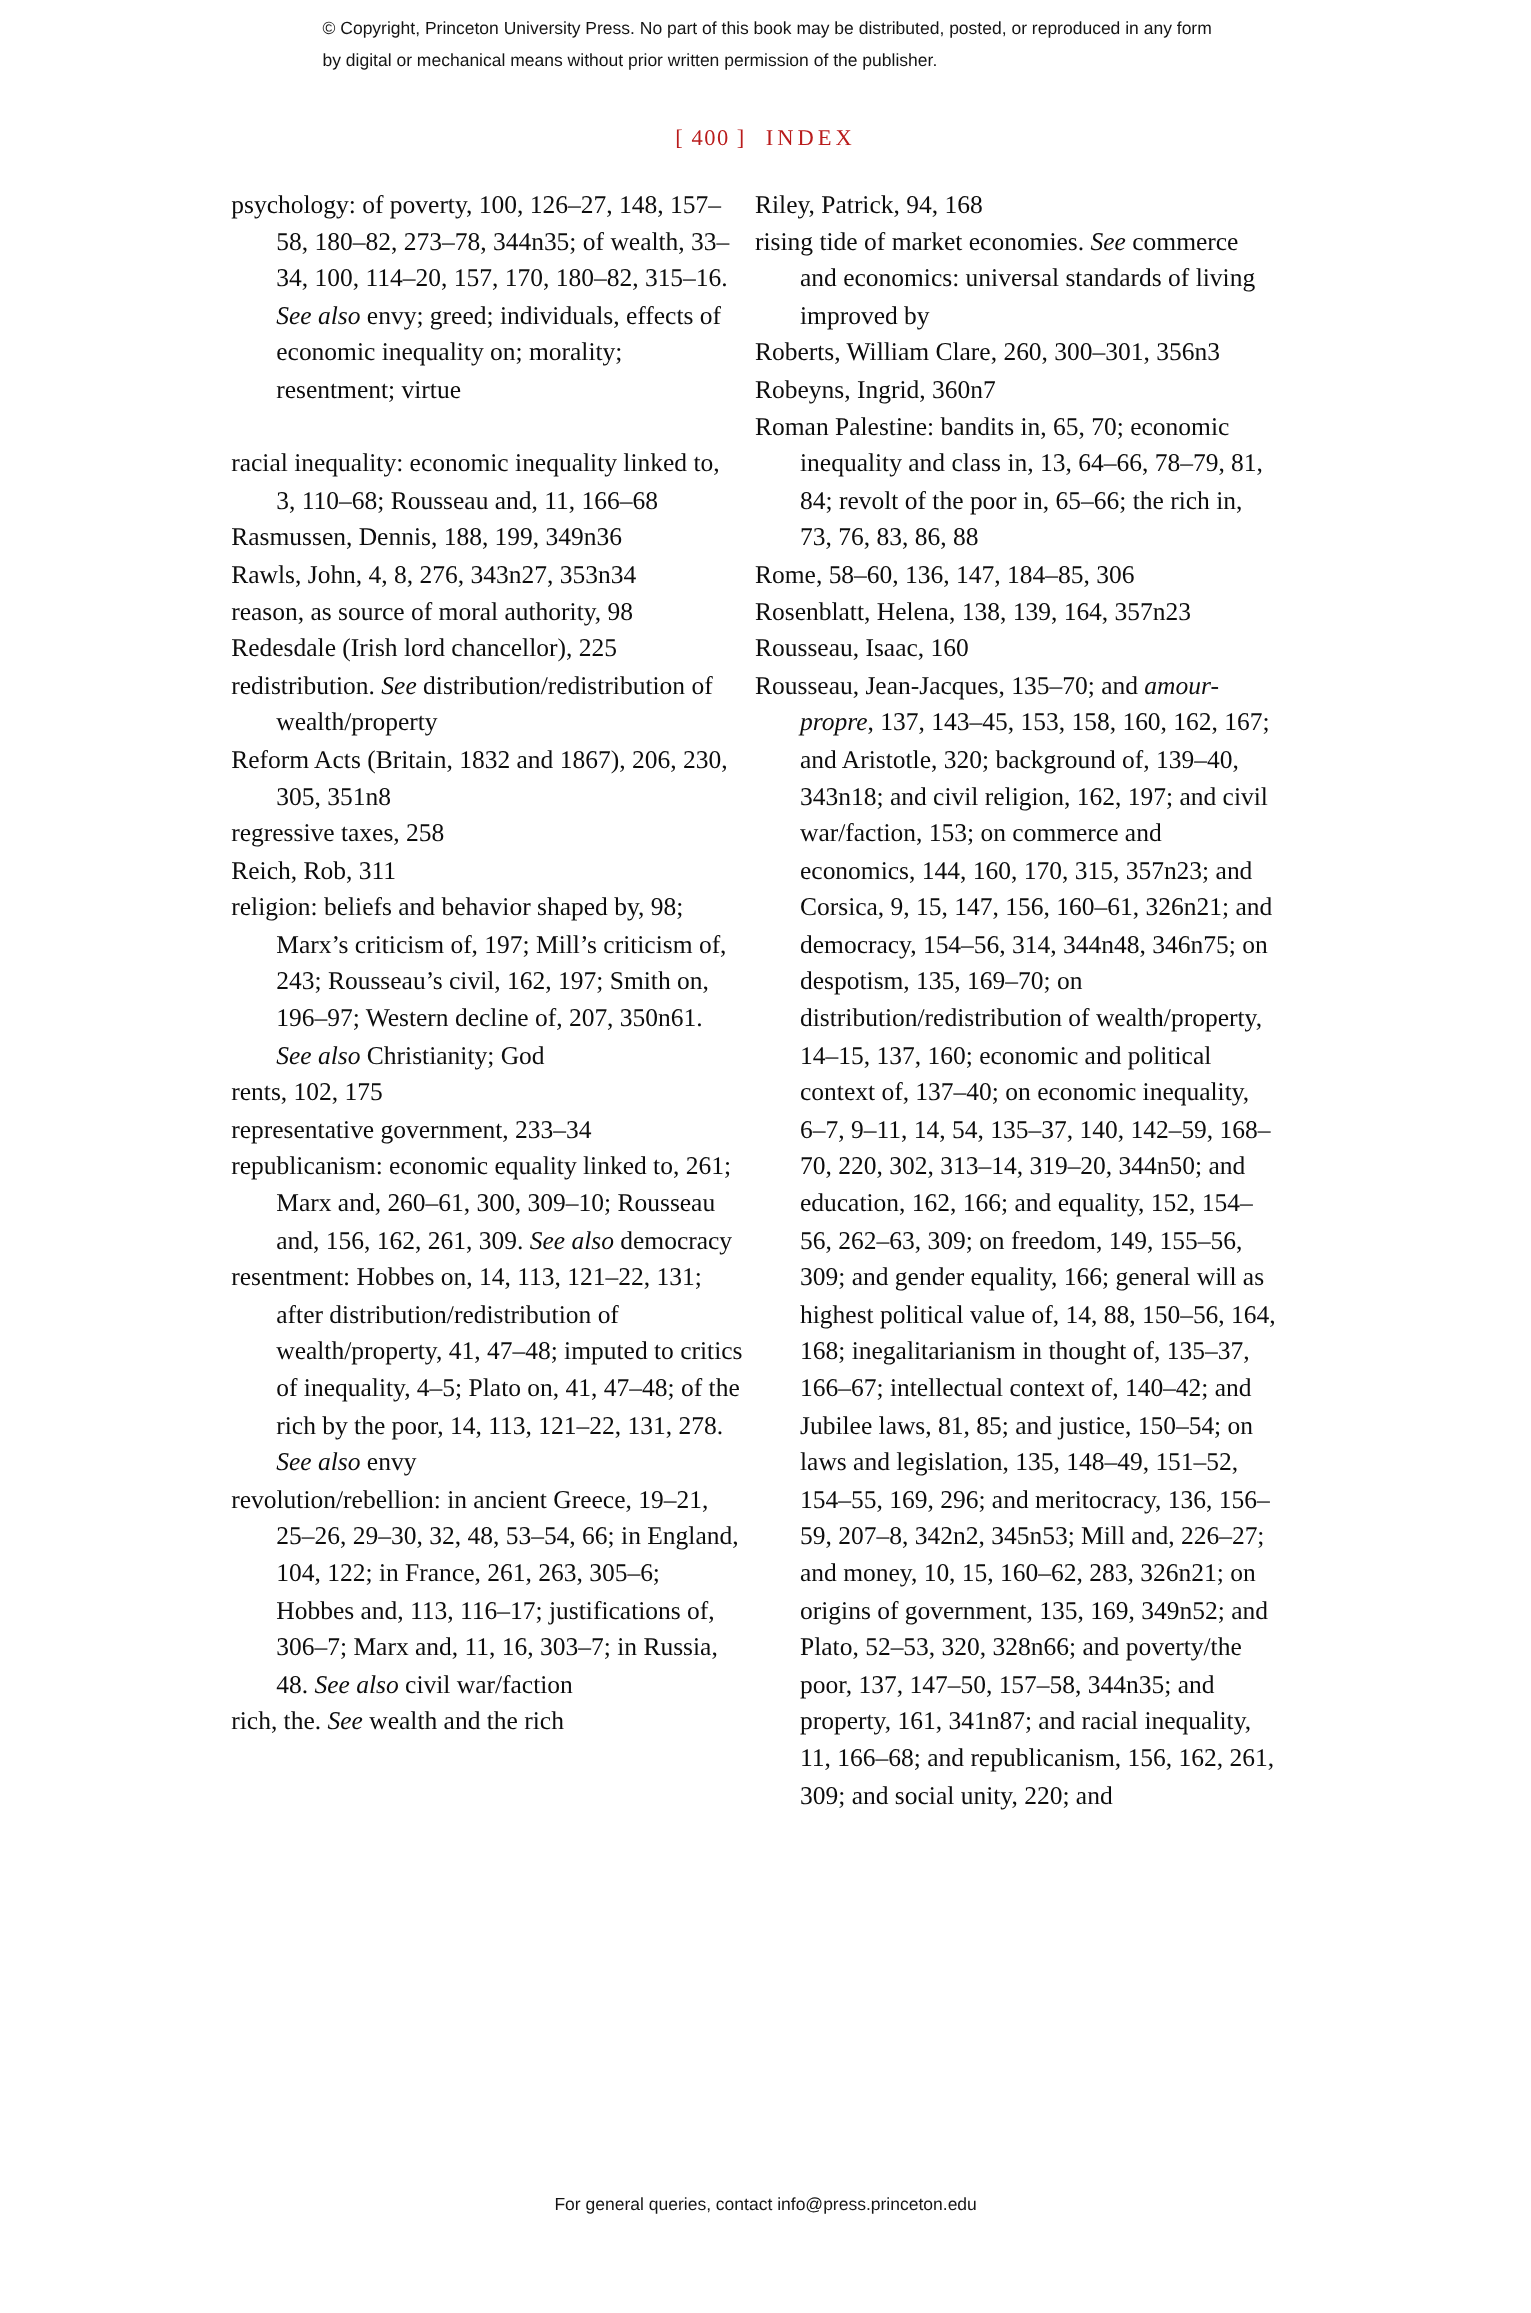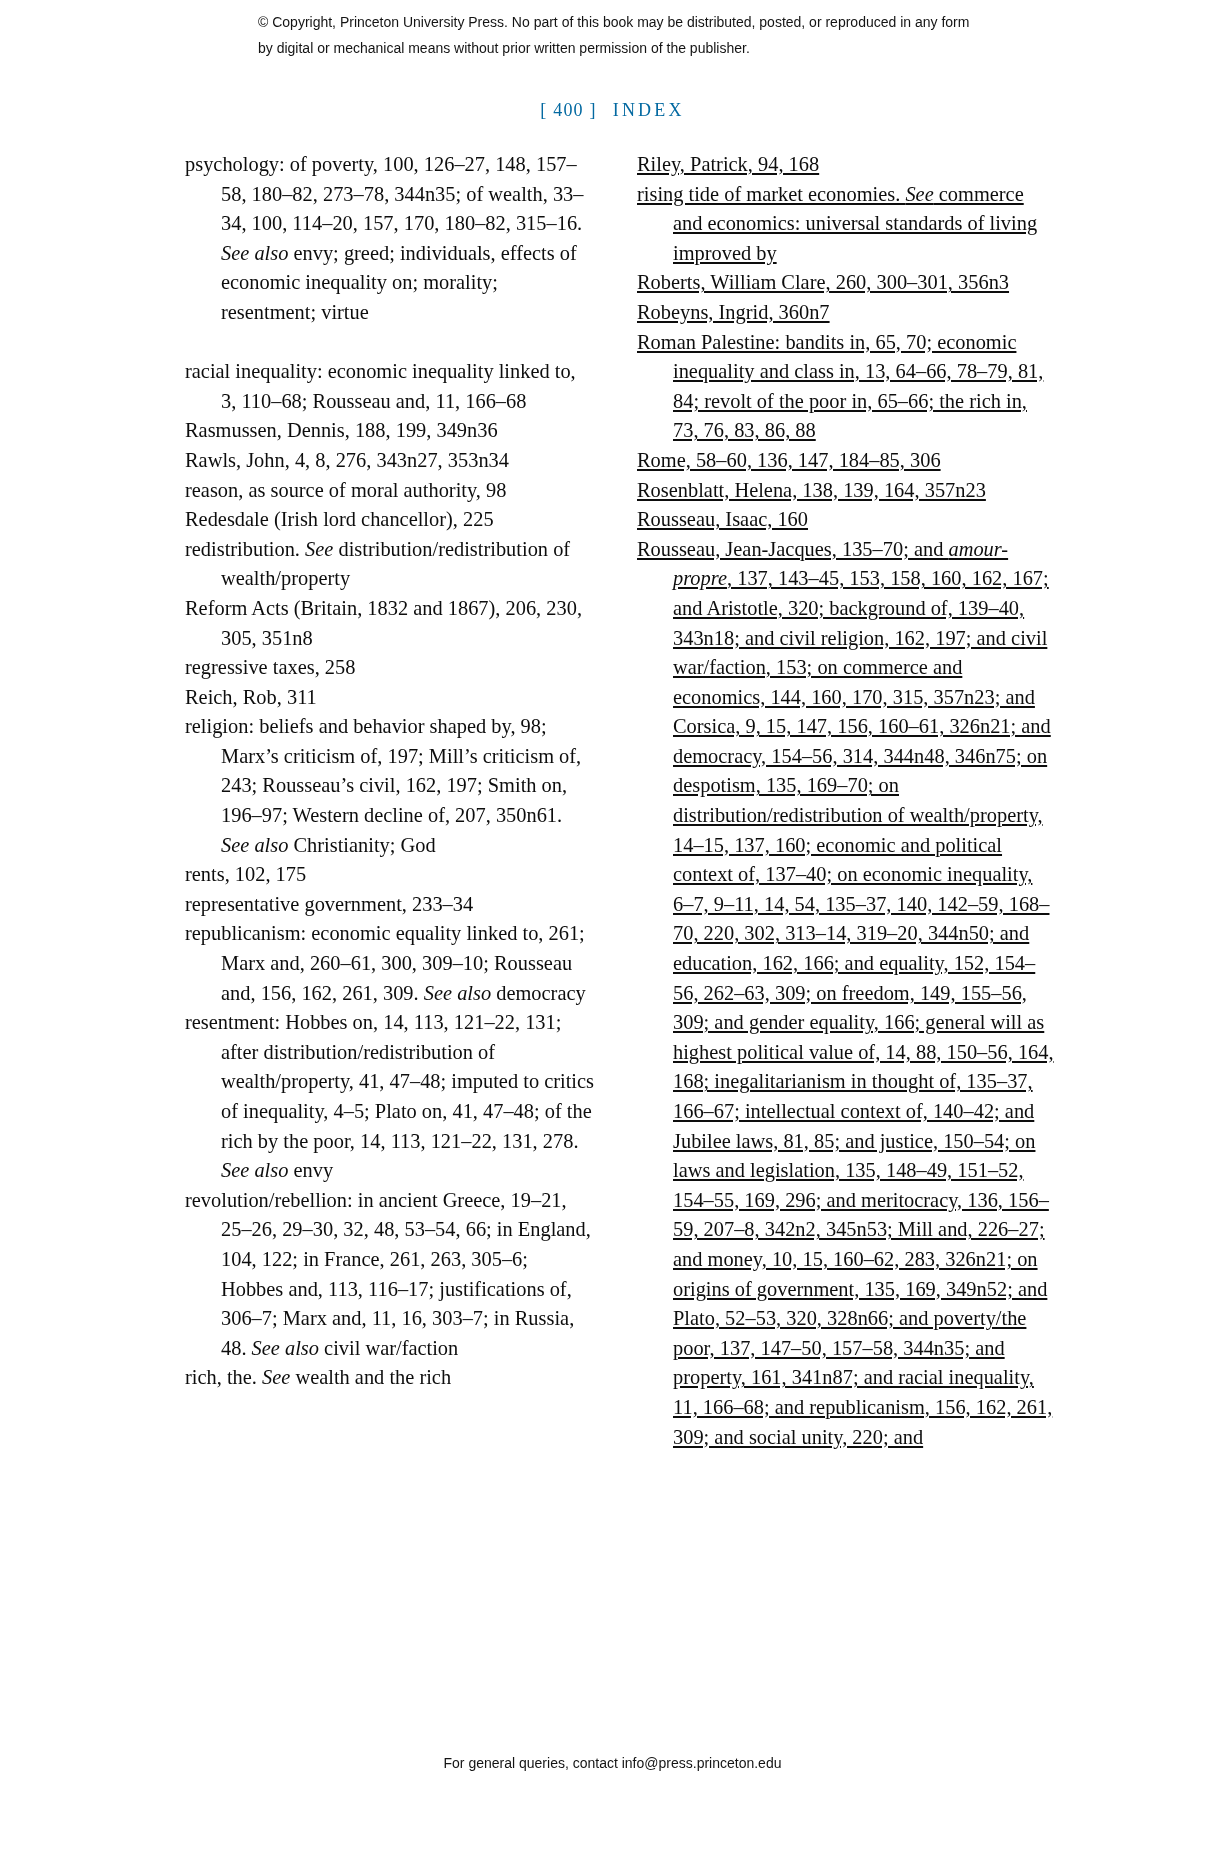--- a/index.html
+++ b/index.html
@@ -32,21 +32,21 @@
   }
   .folio {
     position: absolute;
     left: 0;
     top: 100px;
     width: 1225px;
     text-align: center;
     font-family: "Liberation Serif", serif;
     font-size: 18px;
     letter-spacing: 1.6px;
-    color: #0369a1;
+    color: #b91c1c;
   }
   .folio .num {
     letter-spacing: 1.2px;
   }
   .folio .label {
     letter-spacing: 3.2px;
     margin-left: 16px;
   }
   .columns {
     position: absolute;
@@ -54,21 +54,21 @@
     top: 150px;
     width: 1225px;
   }
   .col {
     position: absolute;
     top: 0;
     font-size: 20.4px;
     line-height: 29.6px;
   }
   .col-left { left: 185px; width: 410px; }
-  .col-right { left: 637px; width: 420px; text-decoration: underline; }
+  .col-right { left: 604px; width: 420px; }
   .entry {
     margin: 0 0 0 0;
     padding-left: 36px;
     text-indent: -36px;
   }
   .entry.gap {
     margin-top: 29.6px;
   }
   .it { font-style: italic; }
   .footer {

